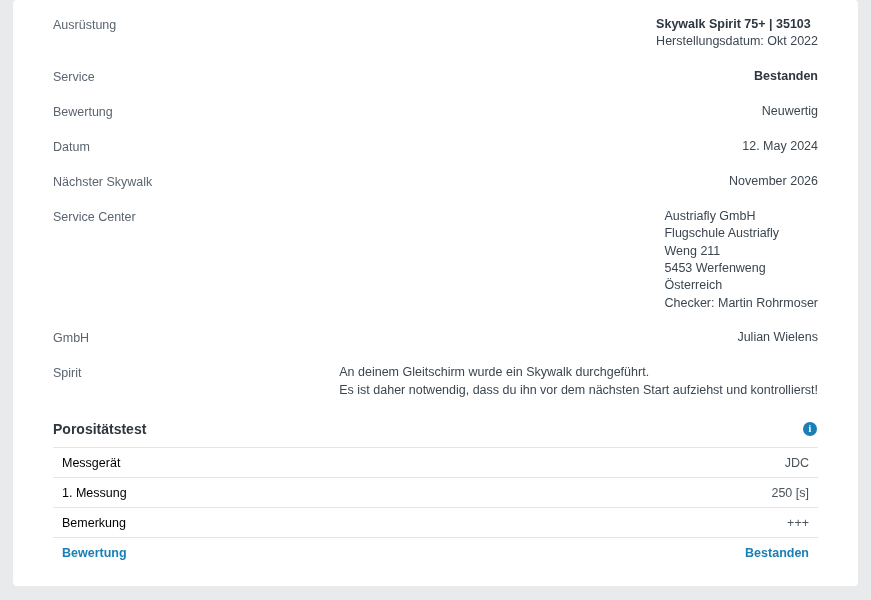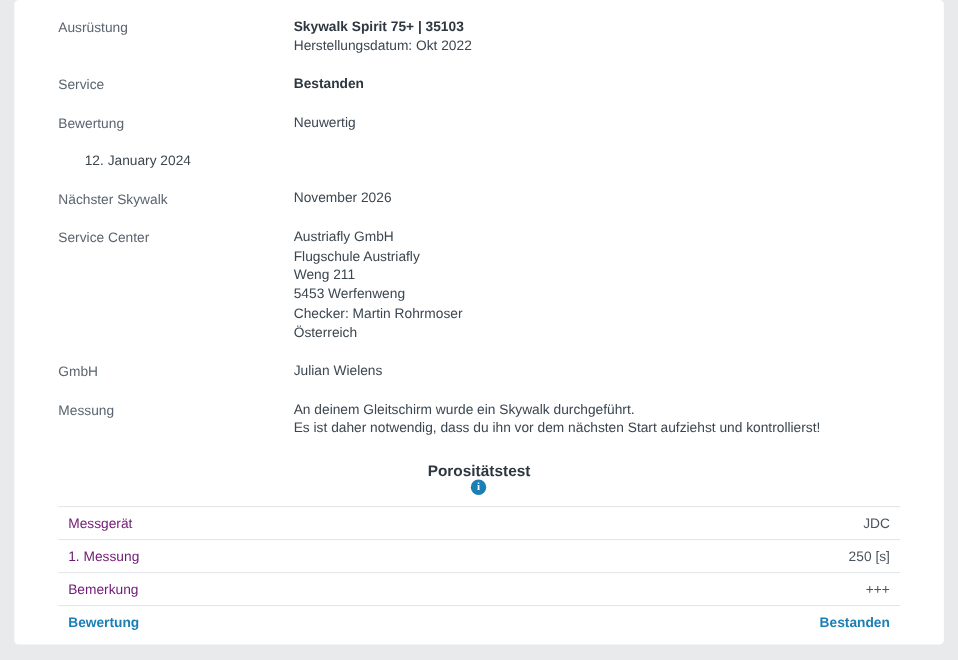--- a/index.html
+++ b/index.html
@@ -25,52 +25,51 @@
   }
   .content {
     padding: 16px 40px 0 40px;
     box-sizing: border-box;
   }
   
   .detail-row {
     display: flex;
     align-items: flex-start;
     margin-bottom: 17px;
+    justify-content: space-between;
   }
   .detail-label {
     width: 190px;
     flex: 0 0 190px;
     font-size: 12.5px;
     color: #5b6570;
     line-height: 17px;
     padding-top: 1px;
   }
   .detail-value {
     font-size: 12.5px;
     color: #3c4650;
     line-height: 17.4px;
-    margin-left: 24px;
   }
   .detail-value .vline {
     display: block;
   }
   .detail-value .strong {
     font-weight: bold;
     color: #2e3740;
   }
   
   .section {
     margin-top: 22px;
   }
   .section-head {
     display: flex;
     align-items: center;
     justify-content: space-between;
     padding-bottom: 10px;
-    flex-direction: column;
   }
   .section-title {
     font-size: 14px;
     font-weight: bold;
     color: #2e3740;
   }
   .info-icon {
     width: 14px;
     height: 14px;
     border-radius: 50%;
@@ -91,21 +90,21 @@
     display: flex;
     align-items: center;
     justify-content: space-between;
     border-bottom: 1px solid #e3e6e8;
     height: 30px;
     padding: 0 9px;
     box-sizing: border-box;
   }
   .prow .pk {
     font-size: 12.5px;
-    color: #701a75;
+    color: #000000;
   }
   .prow .pv {
     font-size: 12.5px;
     color: #4a545e;
   }
   .prow.link .pk,
   .prow.link .pv {
     color: #1a7fb5;
     font-weight: bold;
     cursor: pointer;
@@ -138,53 +137,54 @@
       </div>
 
       <div class="detail-row">
         <div class="detail-label">Bewertung</div>
         <div class="detail-value">
           <span class="vline">Neuwertig</span>
         </div>
       </div>
 
       <div class="detail-row">
-        <div class="detail-value">
-          <span class="vline">12. January 2024</span>
+        <div class="detail-label">Datum</div>
+        <div class="detail-value">
+          <span class="vline">12. May 2024</span>
         </div>
       </div>
 
       <div class="detail-row">
         <div class="detail-label">Nächster Skywalk</div>
         <div class="detail-value">
           <span class="vline">November 2026</span>
         </div>
       </div>
 
       <div class="detail-row">
         <div class="detail-label">Service Center</div>
         <div class="detail-value">
           <span class="vline">Austriafly GmbH</span>
           <span class="vline">Flugschule Austriafly</span>
           <span class="vline">Weng 211</span>
           <span class="vline">5453 Werfenweng</span>
+          <span class="vline">Österreich</span>
           <span class="vline">Checker: Martin Rohrmoser</span>
-          <span class="vline">Österreich</span>
         </div>
       </div>
 
       <div class="detail-row">
         <div class="detail-label">GmbH</div>
         <div class="detail-value">
           <span class="vline">Julian Wielens</span>
         </div>
       </div>
 
       <div class="detail-row">
-        <div class="detail-label">Messung</div>
+        <div class="detail-label">Spirit</div>
         <div class="detail-value">
           <span class="vline">An deinem Gleitschirm wurde ein Skywalk durchgeführt.</span>
           <span class="vline">Es ist daher notwendig, dass du ihn vor dem nächsten Start aufziehst und kontrollierst!</span>
         </div>
       </div>
 
     </div>
 
     <div class="section">
       <div class="section-head">

